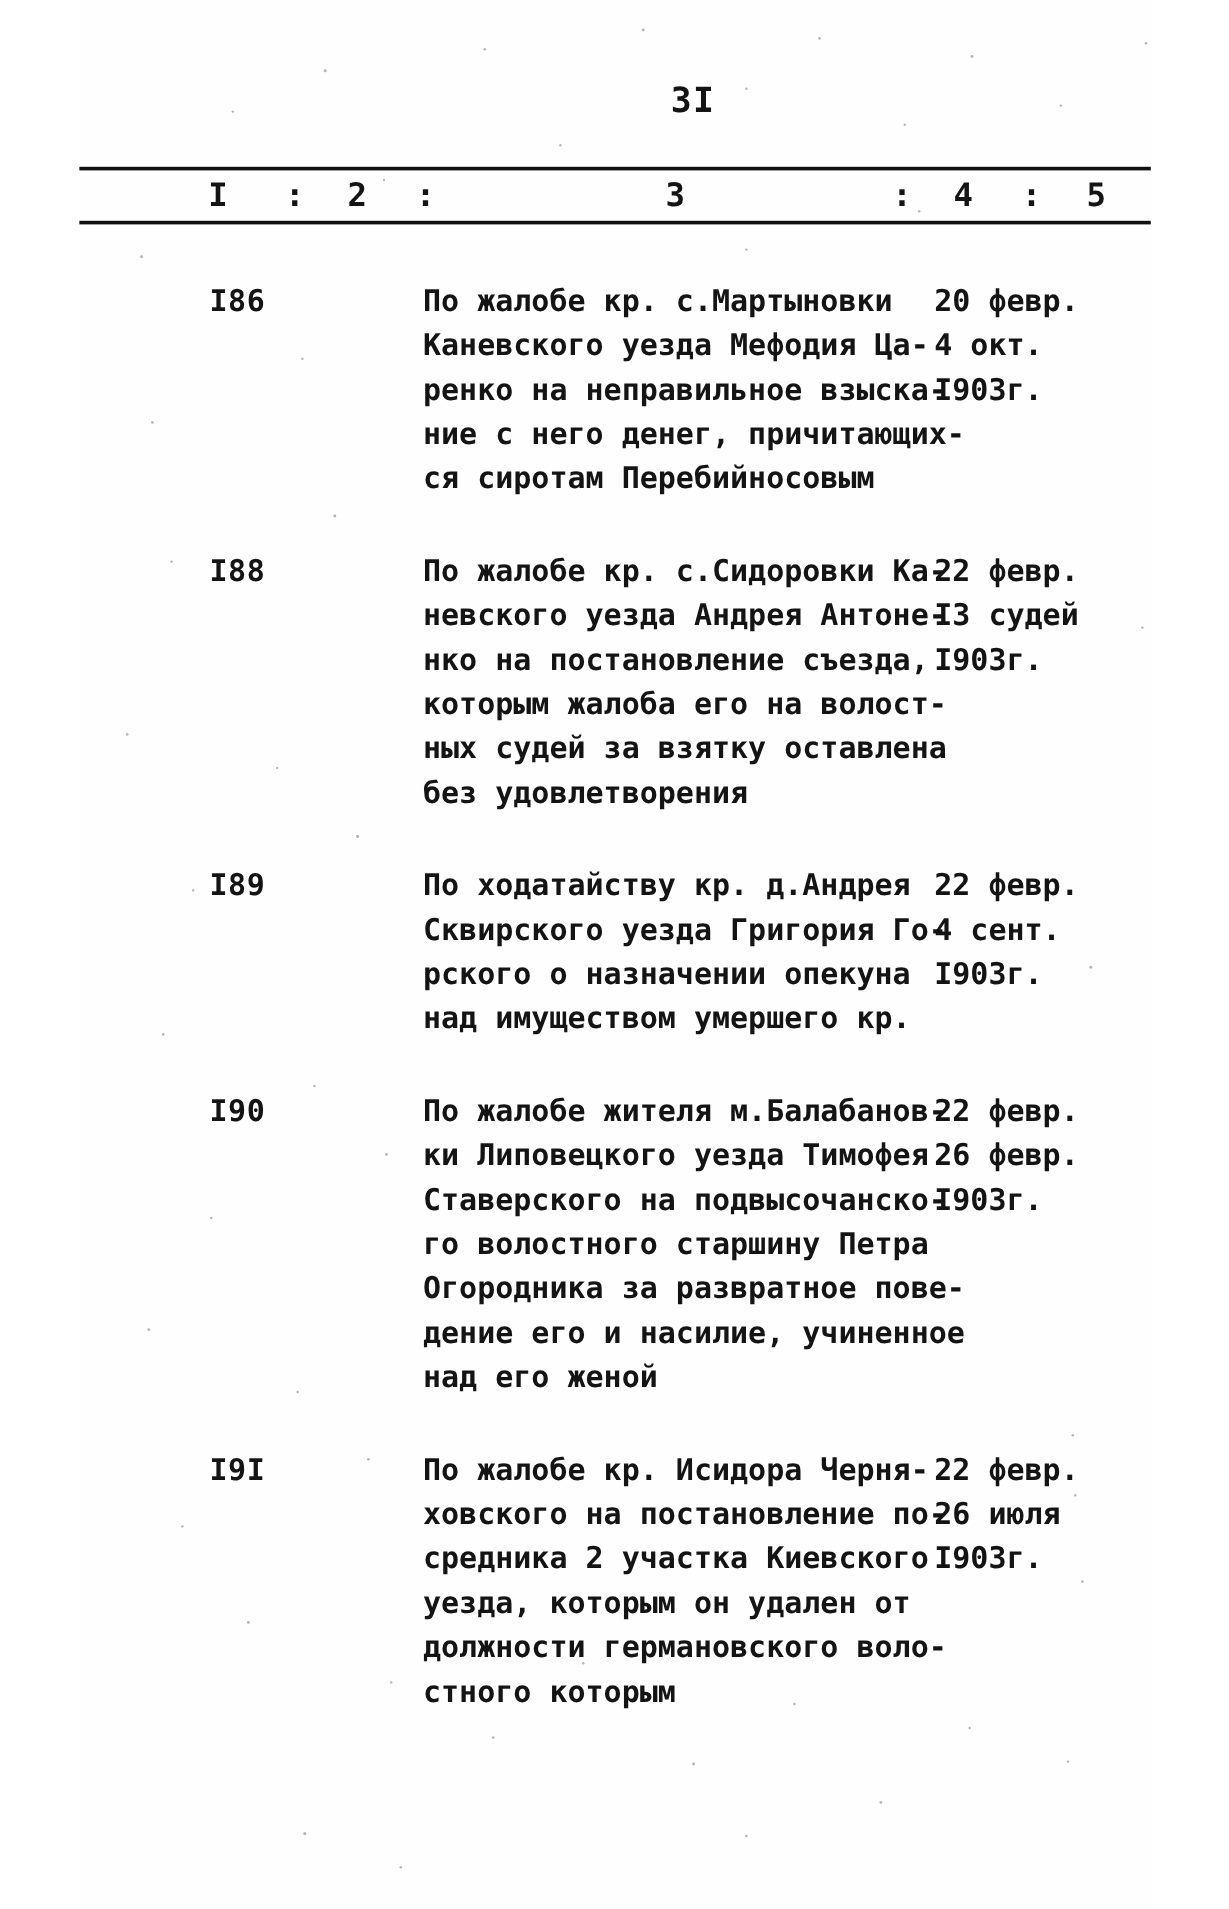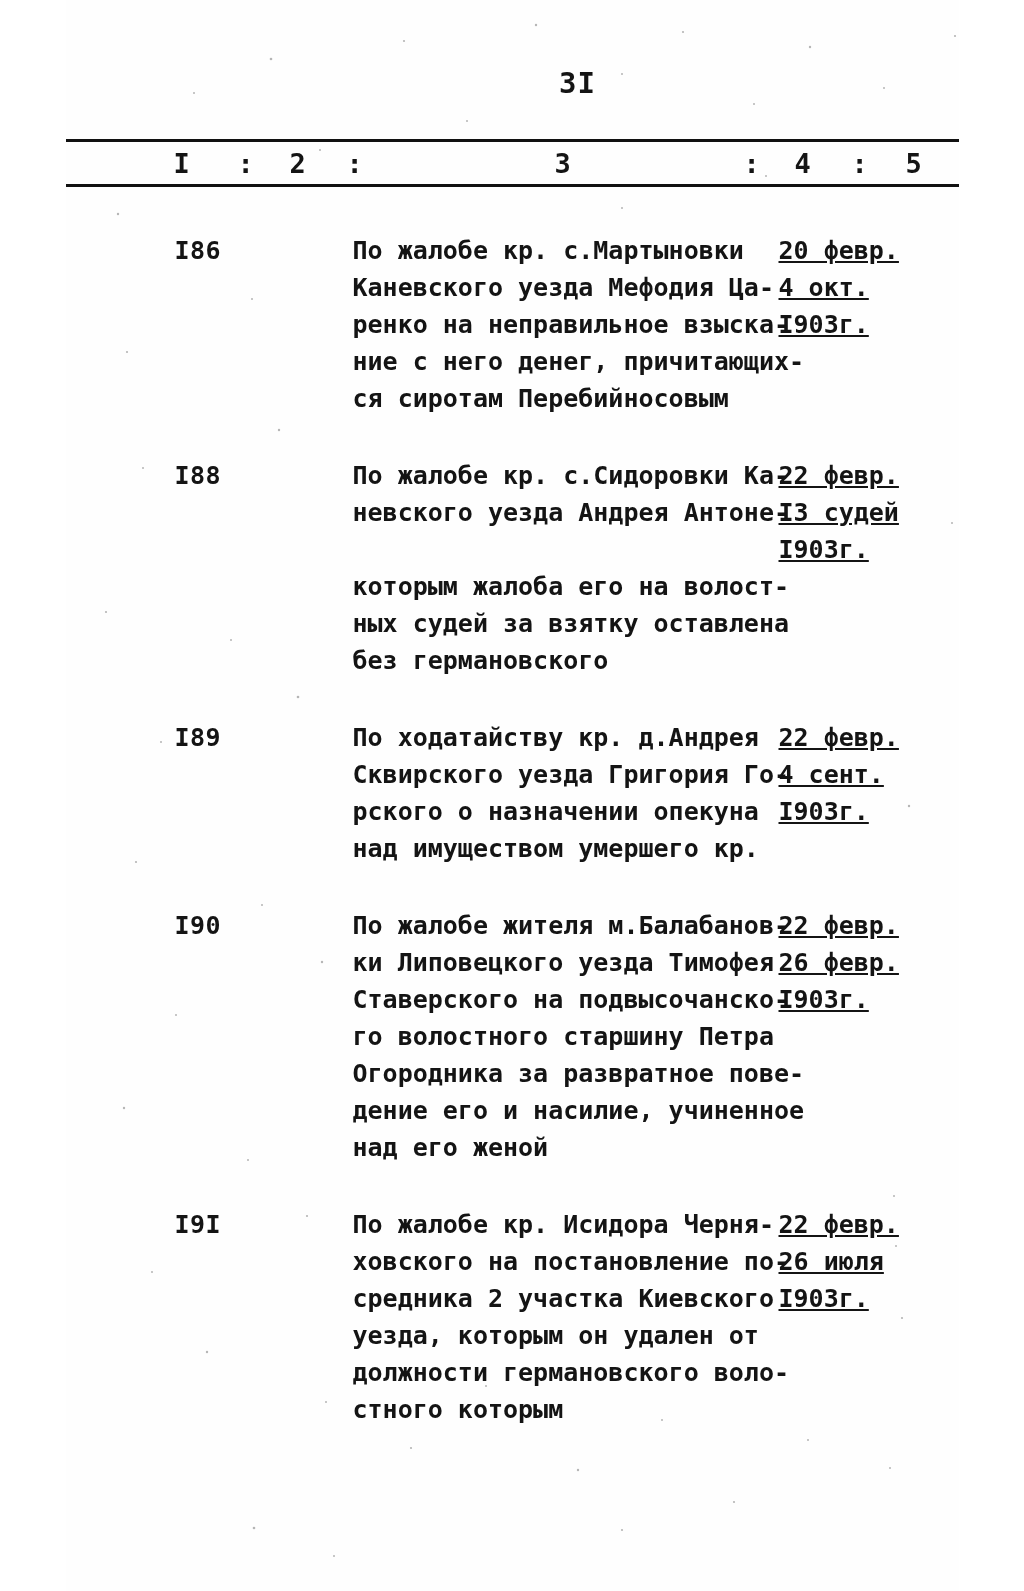--- a/index.html
+++ b/index.html
@@ -115,21 +115,20 @@
     white-space: pre;
   }
   .date {
     position: absolute;
     left: 426px;
     top: 0;
     font-size: 25px;
     line-height: 37px;
     font-weight: 700;
     white-space: pre;
-    text-decoration: underline;
   }
 </style>
 </head>
 <body>
 
 <div id="page">
 
   <svg id="speckle" width="1024" height="1591" viewBox="0 0 1024 1591" aria-hidden="true">
     <g fill="#7a7a7a">
       <circle cx="52" cy="214" r="1.2"></circle>
@@ -222,24 +221,24 @@
           <div class="line"><span class="desc">ренко на неправильное взыска-</span><span class="date">I903г.</span></div>
           <div class="line"><span class="desc">ние с него денег, причитающих-</span></div>
           <div class="line"><span class="desc">ся сиротам Перебийносовым</span></div>
         </div>
       </div>
       <div class="entry">
         <div class="entry-num">I88</div>
         <div class="entry-body">
           <div class="line"><span class="desc">По жалобе кр. с.Сидоровки Ка-</span><span class="date">22 февр.</span></div>
           <div class="line"><span class="desc">невского уезда Андрея Антоне-</span><span class="date">I3 судей</span></div>
-          <div class="line"><span class="date">I903г.</span></div>
+          <div class="line"><span class="desc">нко на постановление съезда,</span><span class="date">I903г.</span></div>
           <div class="line"><span class="desc">которым жалоба его на волост-</span></div>
           <div class="line"><span class="desc">ных судей за взятку оставлена</span></div>
-          <div class="line"><span class="desc">без германовского</span></div>
+          <div class="line"><span class="desc">без удовлетворения</span></div>
         </div>
       </div>
       <div class="entry">
         <div class="entry-num">I89</div>
         <div class="entry-body">
           <div class="line"><span class="desc">По ходатайству кр. д.Андрея</span><span class="date">22 февр.</span></div>
           <div class="line"><span class="desc">Сквирского уезда Григория Го-</span><span class="date">4 сент.</span></div>
           <div class="line"><span class="desc">рского о назначении опекуна</span><span class="date">I903г.</span></div>
           <div class="line"><span class="desc">над имуществом умершего кр.</span></div>
         </div>

